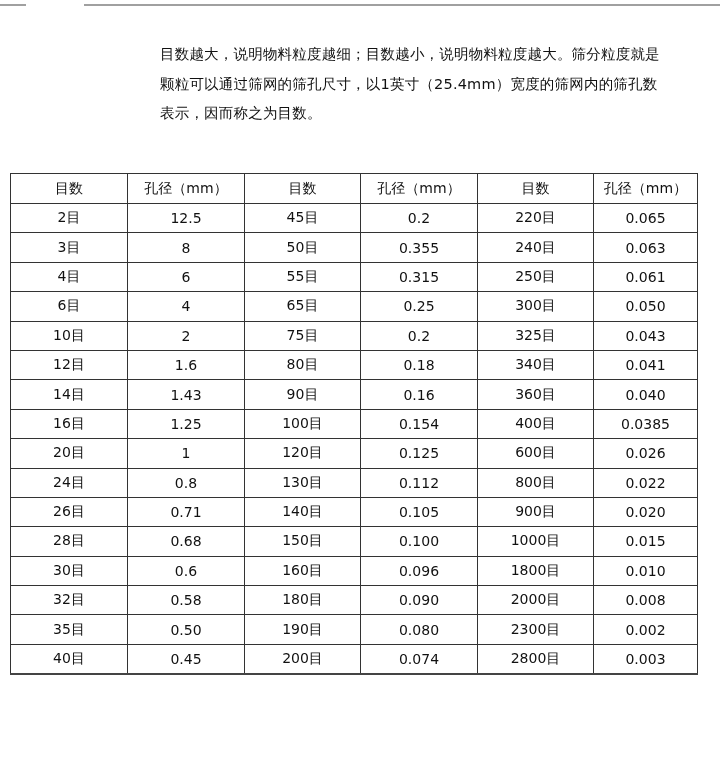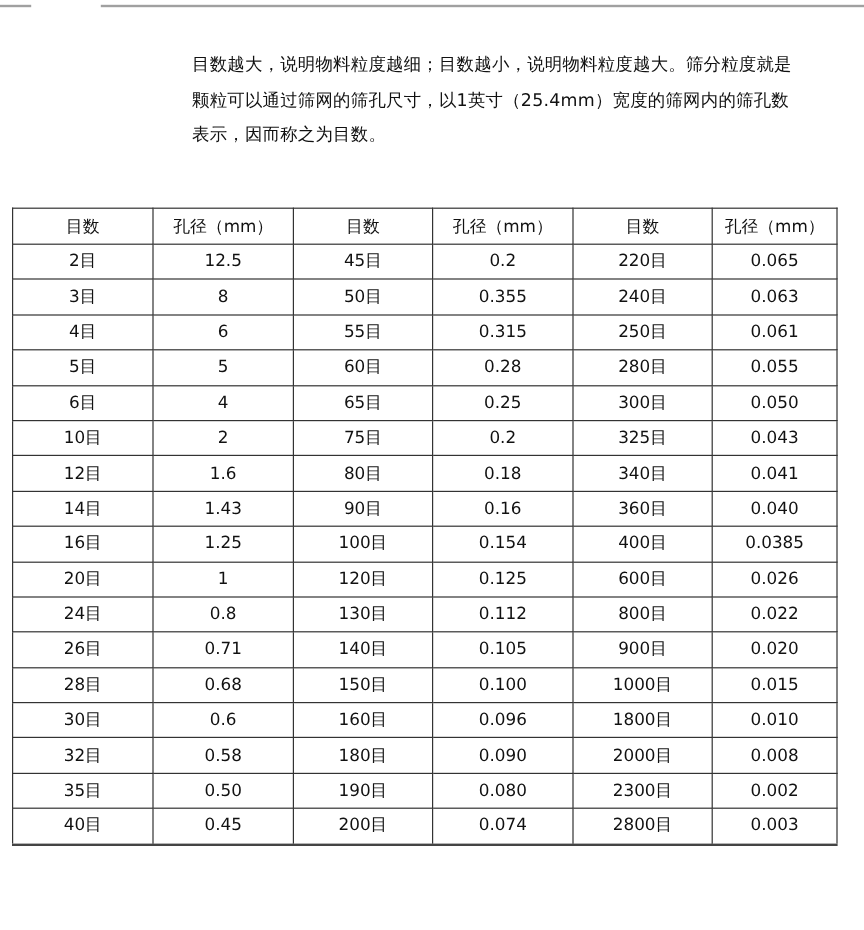--- a/index.html
+++ b/index.html
@@ -63,28 +63,20 @@
         <td>240目</td>
         <td>0.063</td>
       </tr>
       <tr>
         <td>4目</td>
         <td>6</td>
         <td>55目</td>
         <td>0.315</td>
         <td>250目</td>
         <td>0.061</td>
-      </tr>
-      <tr>
-        <td>5目</td>
-        <td>5</td>
-        <td>60目</td>
-        <td>0.28</td>
-        <td>280目</td>
-        <td>0.055</td>
       </tr>
       <tr>
         <td>6目</td>
         <td>4</td>
         <td>65目</td>
         <td>0.25</td>
         <td>300目</td>
         <td>0.050</td>
       </tr>
       <tr>

